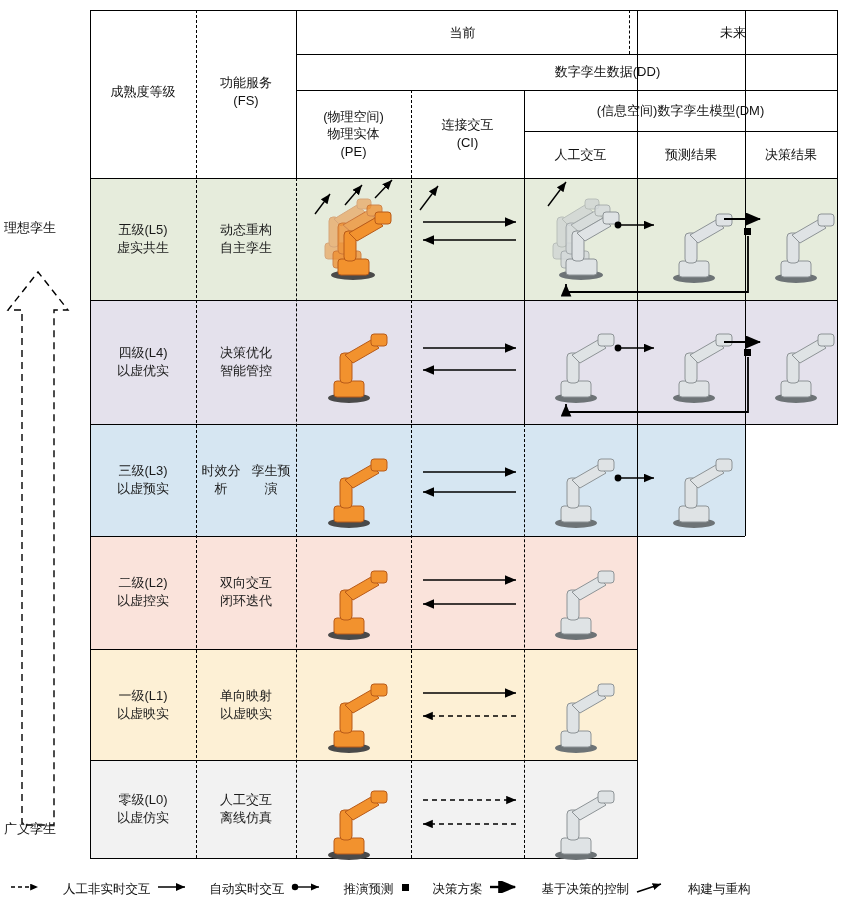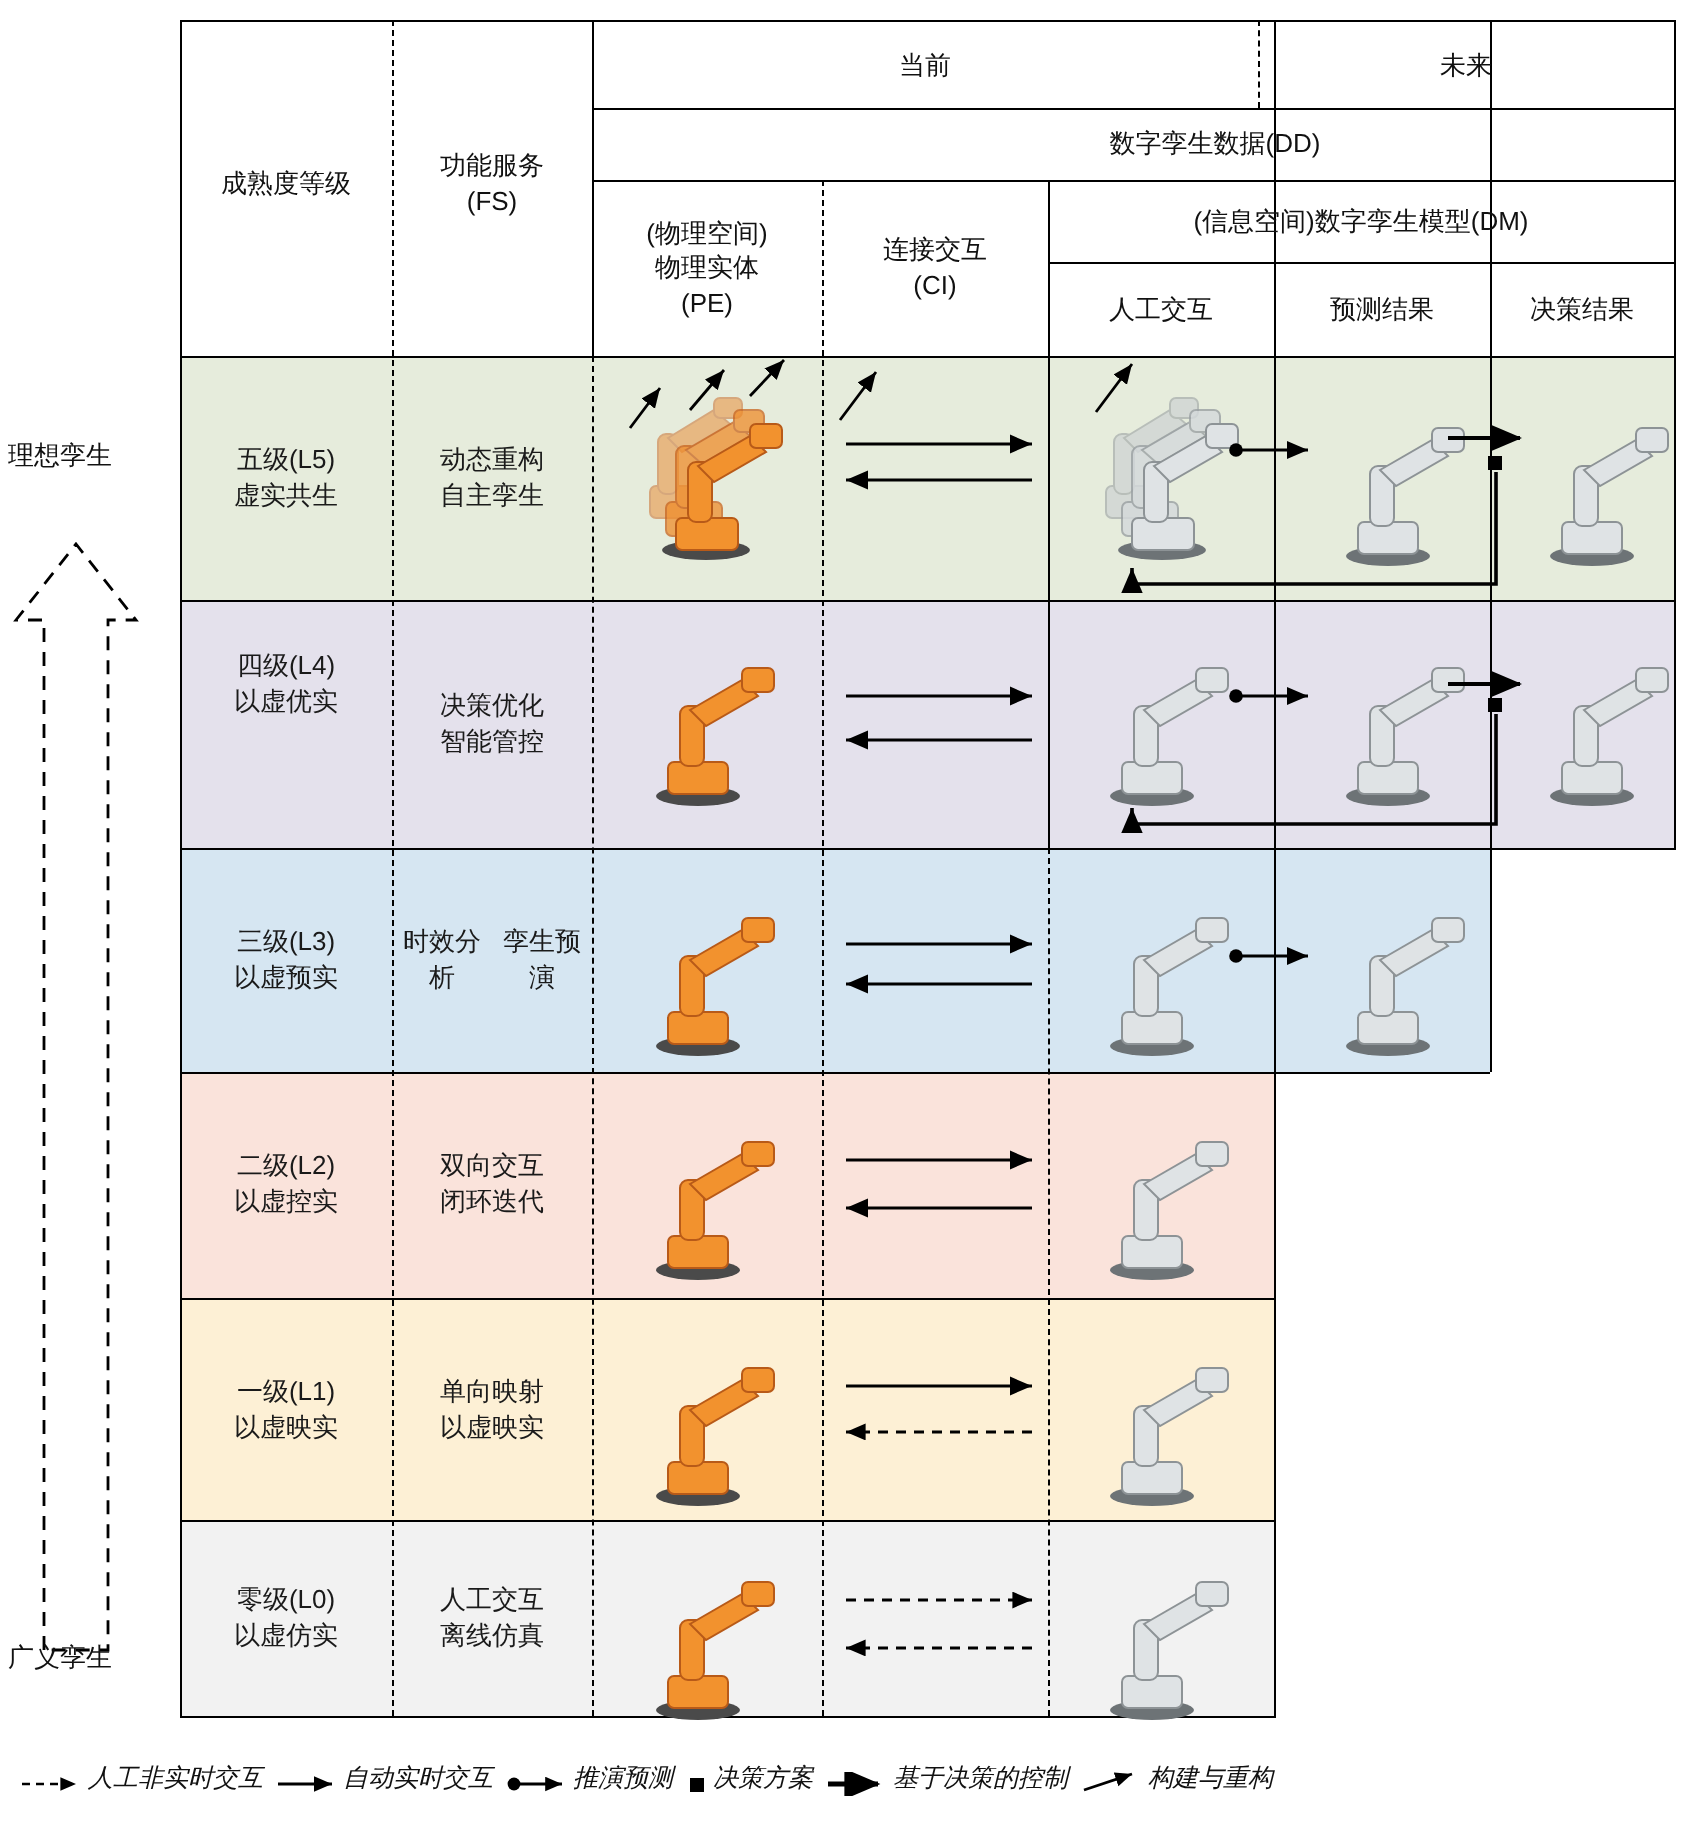--- a/index.html
+++ b/index.html
@@ -20,21 +20,21 @@
   .hdr{font-size:13px;color:#111;}
 
   
   .robot{position:absolute;width:78px;height:88px;}
   .robot svg{display:block;}
 
   
   .arr{position:absolute;}
 
   .legend{position:absolute;left:10px;top:872px;width:840px;height:34px;font-size:12.5px;color:#111;display:flex;align-items:center;gap:6px;}
-  .legend .item{display:flex;align-items:flex-end;gap:0;white-space:nowrap;font-style:italic;}
+  .legend .item{display:flex;align-items:flex-start;gap:19px;white-space:nowrap;}
 
   .sideLabel{position:absolute;font-size:13px;color:#111;white-space:nowrap;text-align:right;}
 </style>
 </head>
 <body>
 
 <div class="diagram">
 
   <div class="band" style="left:90px;top:178px;width:748px;height:122px;background:#e6ecdc;"></div>
   <div class="band" style="left:90px;top:300px;width:748px;height:124px;background:#e4e1ec;"></div>
@@ -118,21 +118,21 @@
 
   <div class="cell" style="left:90px;top:210px;width:106px;height:58px;flex-direction:column;">
     <span>五级(L5)</span>
     <span>虚实共生</span>
   </div>
   <div class="cell" style="left:196px;top:210px;width:100px;height:58px;flex-direction:column;">
     <span>动态重构</span>
     <span>自主孪生</span>
   </div>
 
-  <div class="cell" style="left:90px;top:313px;width:106px;height:58px;flex-direction:column;">
+  <div class="cell" style="left:90px;top:333px;width:106px;height:58px;flex-direction:column;">
     <span>四级(L4)</span>
     <span>以虚优实</span>
   </div>
   <div class="cell" style="left:196px;top:333px;width:100px;height:58px;flex-direction:column;">
     <span>决策优化</span>
     <span>智能管控</span>
   </div>
 
   <div class="cell" style="left:90px;top:451px;width:106px;height:58px;flex-direction:column;">
     <span>三级(L3)</span>

